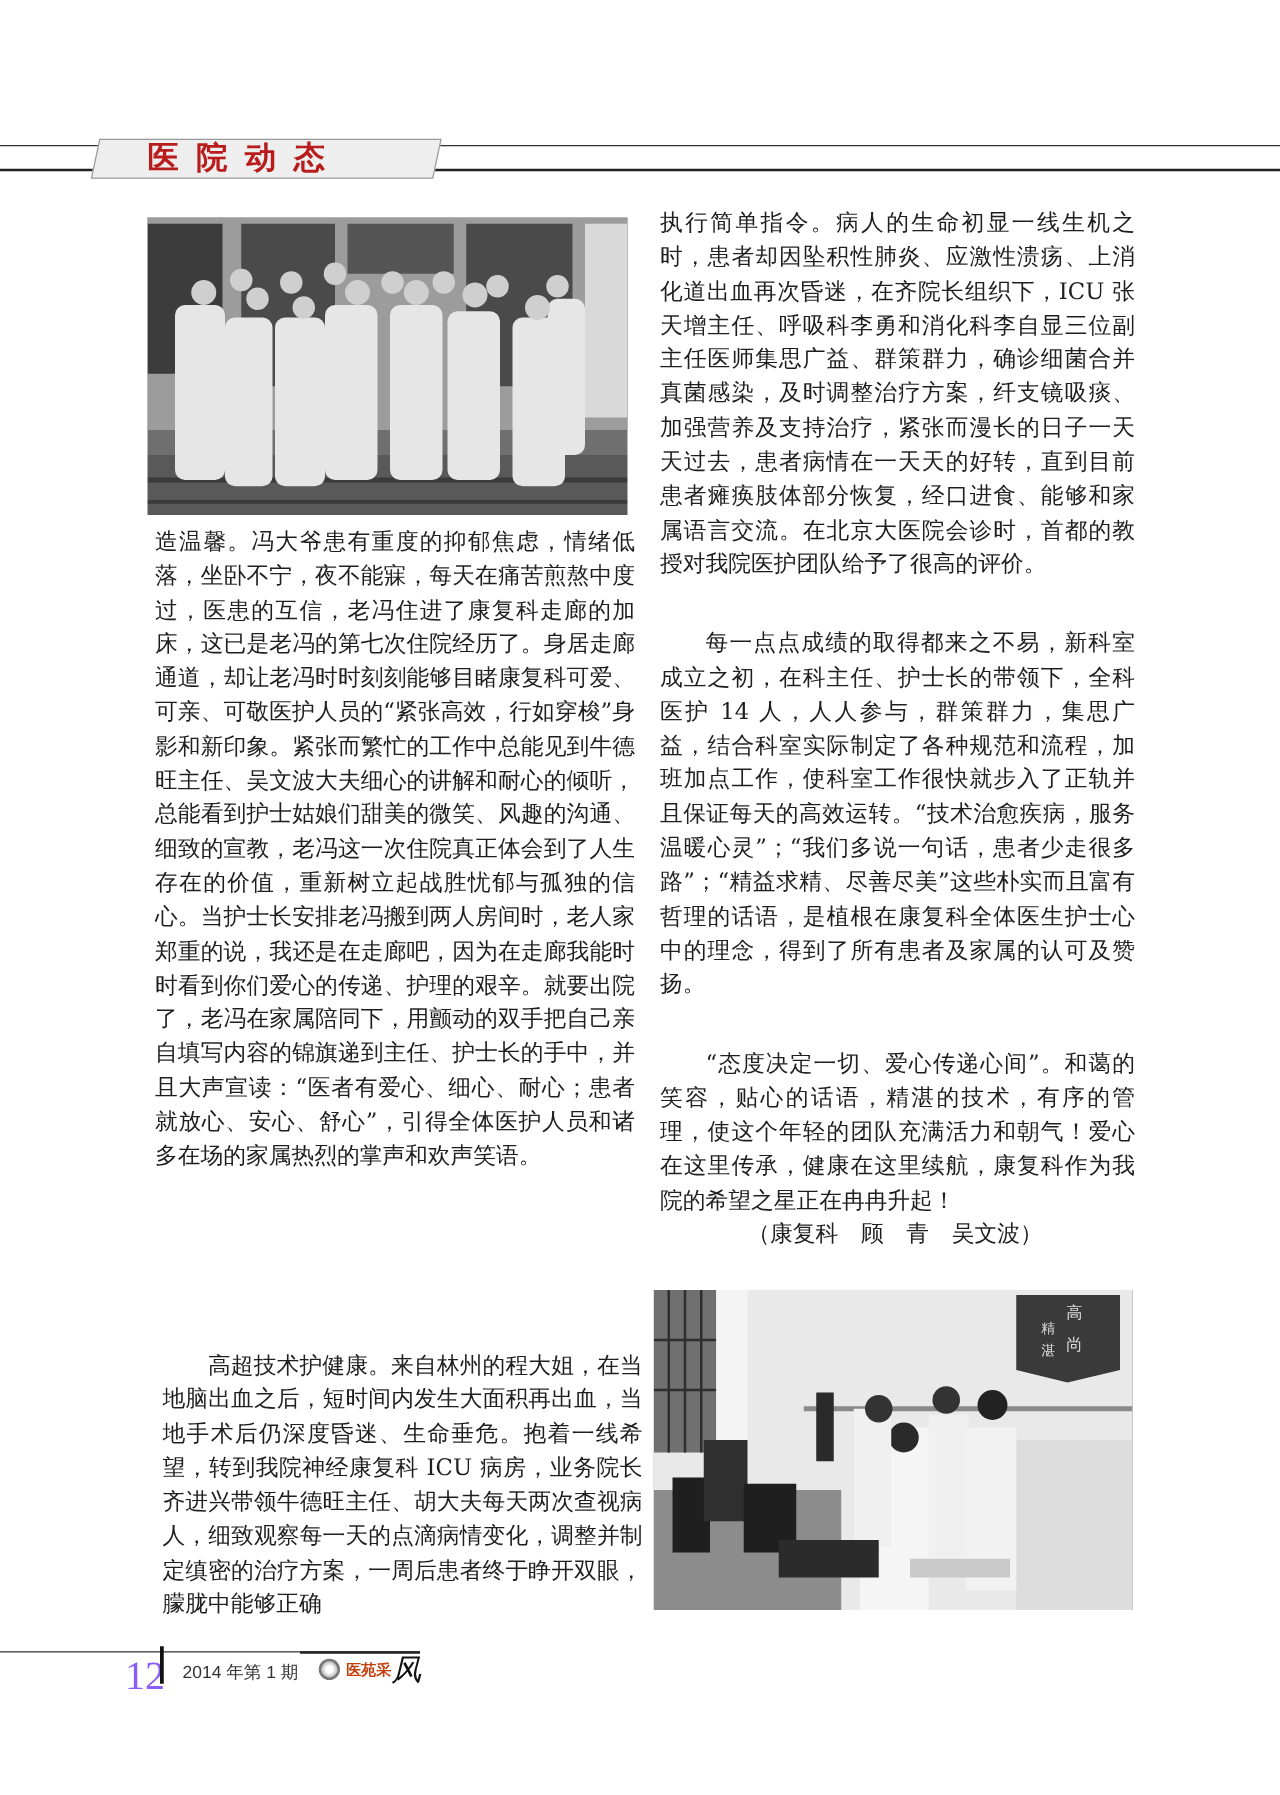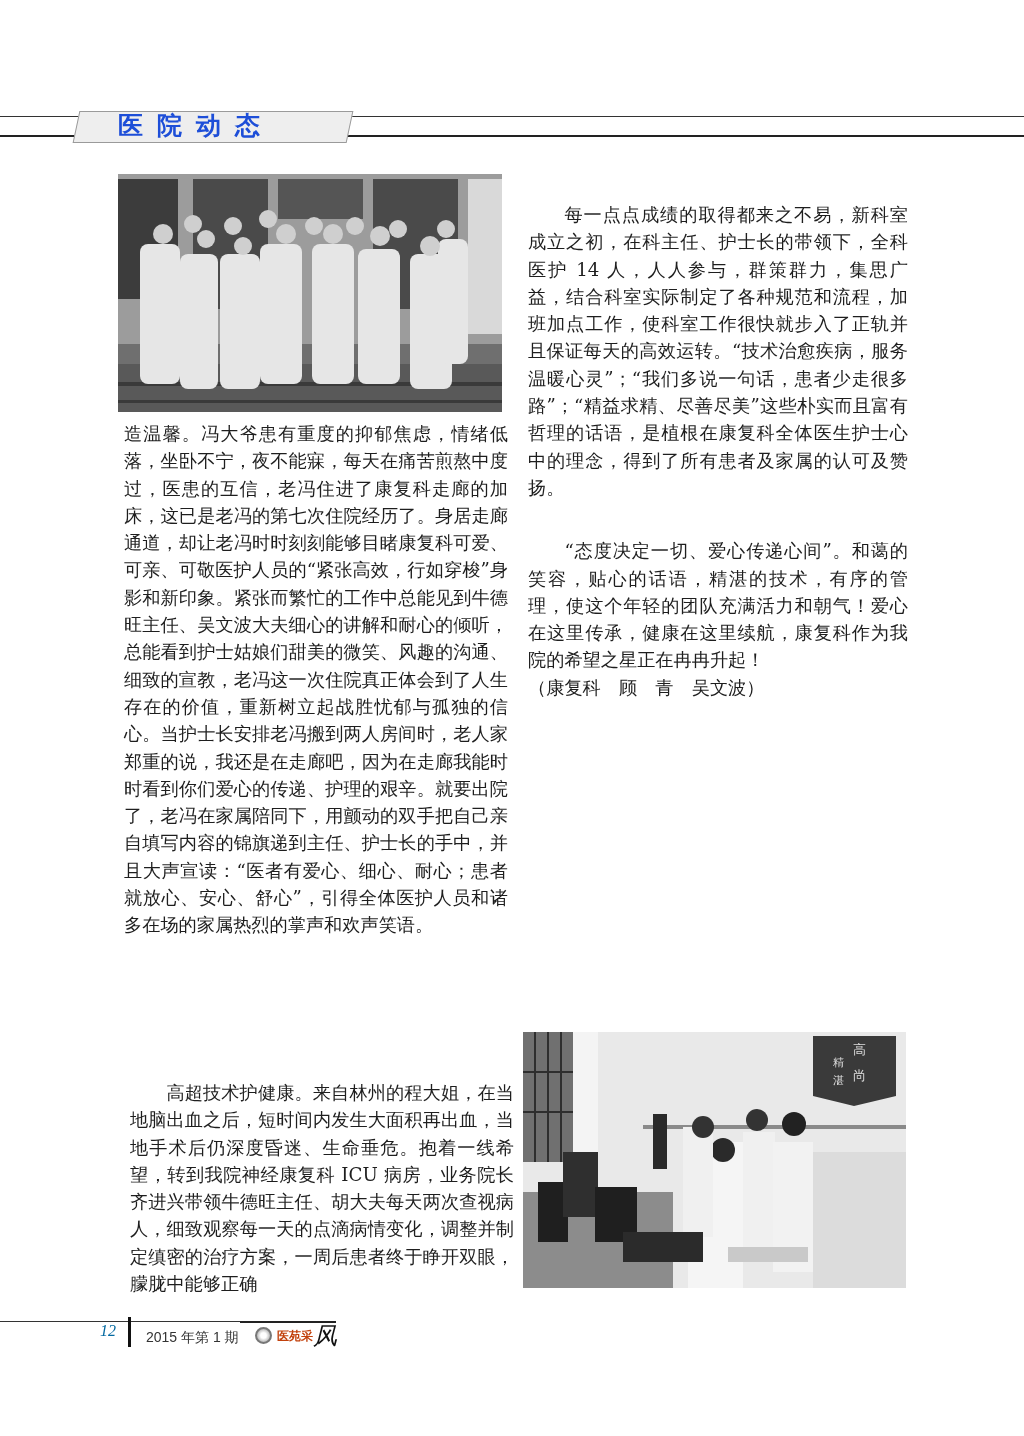--- a/index.html
+++ b/index.html
@@ -11,44 +11,44 @@
     
     .hdr-line-top { position: absolute; left: 0; right: 0; top: 116px; height: 1px; background: #333; }
     .hdr-line-bot { position: absolute; left: 0; right: 0; top: 135px; height: 2px; background: #222; }
     .hdr-tab {
       position: absolute; left: 76px; top: 111px; width: 272px; height: 30px;
       background: #eeeeee; border: 1px solid #9a9a9a;
       transform: skewX(-12deg);
     }
     .hdr-title {
       position: absolute; left: 118px; top: 109px; height: 34px; line-height: 34px;
-      font-size: 25px; font-weight: bold; letter-spacing: 14px; color: #1d4ed8;
+      font-size: 25px; font-weight: bold; letter-spacing: 14px; color: #b91c1c;
       font-family: "DejaVu Serif", serif;
       text-align: center;
     }
     
     .photo { position: absolute; background: #888; overflow: hidden; }
     .photo svg { display: block; width: 100%; height: 100%; }
     .photo-team { left: 118px; top: 174px; width: 384px; height: 238px; }
     .photo-doctors { left: 523px; top: 1032px; width: 383px; height: 256px; }
     
     .col { position: absolute; font-size: 18.2px; line-height: 27.3px; text-align: justify; }
     .col p { margin: 0; }
     .col p.indent { text-indent: 2em; margin-top: 36px; }
     .col-left-a { left: 124px; top: 420px; width: 384px; }
     .col-left-b { left: 130px; top: 1043px; width: 384px; }
     .col-right { left: 528px; top: 165px; width: 380px; }
-    .sign { text-align: left; padding-right: 4px; }
+    .sign { text-align: center; padding-right: 4px; }
     
     .ftr-line { position: absolute; left: 0; top: 1321px; width: 336px; height: 1px; background: #333; }
     .ftr-line-thick { position: absolute; left: 240px; top: 1321px; width: 96px; height: 2px; background: #222; }
     .ftr-bar { position: absolute; left: 128px; top: 1317px; width: 3px; height: 30px; background: #111; }
     .ftr-page {
-      position: absolute; left: 100px; top: 1322px; font-size: 16px; font-style: italic;
-      font-family: "Liberation Serif", serif; color: #0369a1;
+      position: absolute; left: 100px; top: 1322px; font-size: 32px; 
+      font-family: "Liberation Serif", serif; color: #8b5cf6;
     }
     .ftr-issue {
       position: absolute; left: 146px; top: 1329px; font-size: 14px;
       font-family: "Liberation Sans", sans-serif; color: #333;
     }
     .ftr-logo-icon {
       position: absolute; left: 255px; top: 1327px; width: 17px; height: 17px; border-radius: 50%;
       border: 2px solid #777; box-sizing: border-box; background: radial-gradient(circle, #fff 30%, #bbb 70%);
     }
     .ftr-mag {
@@ -111,20 +111,21 @@
 
 <div class="col col-left-a">
   <p>造温馨。冯大爷患有重度的抑郁焦虑，情绪低落，坐卧不宁，夜不能寐，每天在痛苦煎熬中度过，医患的互信，老冯住进了康复科走廊的加床，这已是老冯的第七次住院经历了。身居走廊通道，却让老冯时时刻刻能够目睹康复科可爱、可亲、可敬医护人员的“紧张高效，行如穿梭”身影和新印象。紧张而繁忙的工作中总能见到牛德旺主任、吴文波大夫细心的讲解和耐心的倾听，总能看到护士姑娘们甜美的微笑、风趣的沟通、细致的宣教，老冯这一次住院真正体会到了人生存在的价值，重新树立起战胜忧郁与孤独的信心。当护士长安排老冯搬到两人房间时，老人家郑重的说，我还是在走廊吧，因为在走廊我能时时看到你们爱心的传递、护理的艰辛。就要出院了，老冯在家属陪同下，用颤动的双手把自己亲自填写内容的锦旗递到主任、护士长的手中，并且大声宣读：“医者有爱心、细心、耐心；患者就放心、安心、舒心”，引得全体医护人员和诸多在场的家属热烈的掌声和欢声笑语。</p>
 </div>
 
 <div class="col col-left-b">
   <p class="indent">高超技术护健康。来自林州的程大姐，在当地脑出血之后，短时间内发生大面积再出血，当地手术后仍深度昏迷、生命垂危。抱着一线希望，转到我院神经康复科 ICU 病房，业务院长齐进兴带领牛德旺主任、胡大夫每天两次查视病人，细致观察每一天的点滴病情变化，调整并制定缜密的治疗方案，一周后患者终于睁开双眼，朦胧中能够正确</p>
 </div>
 
 <div class="col col-right">
+  <p>执行简单指令。病人的生命初显一线生机之时，患者却因坠积性肺炎、应激性溃疡、上消化道出血再次昏迷，在齐院长组织下，ICU 张天增主任、呼吸科李勇和消化科李自显三位副主任医师集思广益、群策群力，确诊细菌合并真菌感染，及时调整治疗方案，纤支镜吸痰、加强营养及支持治疗，紧张而漫长的日子一天天过去，患者病情在一天天的好转，直到目前患者瘫痪肢体部分恢复，经口进食、能够和家属语言交流。在北京大医院会诊时，首都的教授对我院医护团队给予了很高的评价。</p>
   <p class="indent">每一点点成绩的取得都来之不易，新科室成立之初，在科主任、护士长的带领下，全科医护 14 人，人人参与，群策群力，集思广益，结合科室实际制定了各种规范和流程，加班加点工作，使科室工作很快就步入了正轨并且保证每天的高效运转。“技术治愈疾病，服务温暖心灵”；“我们多说一句话，患者少走很多路”；“精益求精、尽善尽美”这些朴实而且富有哲理的话语，是植根在康复科全体医生护士心中的理念，得到了所有患者及家属的认可及赞扬。</p>
   <p class="indent">“态度决定一切、爱心传递心间”。和蔼的笑容，贴心的话语，精湛的技术，有序的管理，使这个年轻的团队充满活力和朝气！爱心在这里传承，健康在这里续航，康复科作为我院的希望之星正在冉冉升起！</p>
   <p class="sign">（康复科　顾　青　吴文波）</p>
 </div>
 
 <div class="photo photo-doctors">
   <svg viewBox="0 0 383 256" preserveAspectRatio="none">
     <rect width="383" height="256" fill="#e9e9e9"></rect>
     <rect x="0" y="0" width="50" height="130" fill="#707070"></rect>
     <g stroke="#2e2e2e" stroke-width="2">
@@ -157,16 +158,16 @@
     <circle cx="271" cy="92" r="12" fill="#222"></circle>
     <rect x="100" y="200" width="80" height="30" fill="#2b2b2b"></rect>
     <rect x="205" y="215" width="80" height="15" fill="#c9c9c9"></rect>
   </svg>
 </div>
 
 <div class="ftr-line"></div>
 <div class="ftr-line-thick"></div>
 <div class="ftr-page">12</div>
 <div class="ftr-bar"></div>
-<div class="ftr-issue">2015 年第 1 期</div>
+<div class="ftr-issue">2014 年第 1 期</div>
 <div class="ftr-logo-icon"></div>
 <div class="ftr-mag">医苑采</div>
 <div class="ftr-mag-script">风</div>
 
 </body></html>

